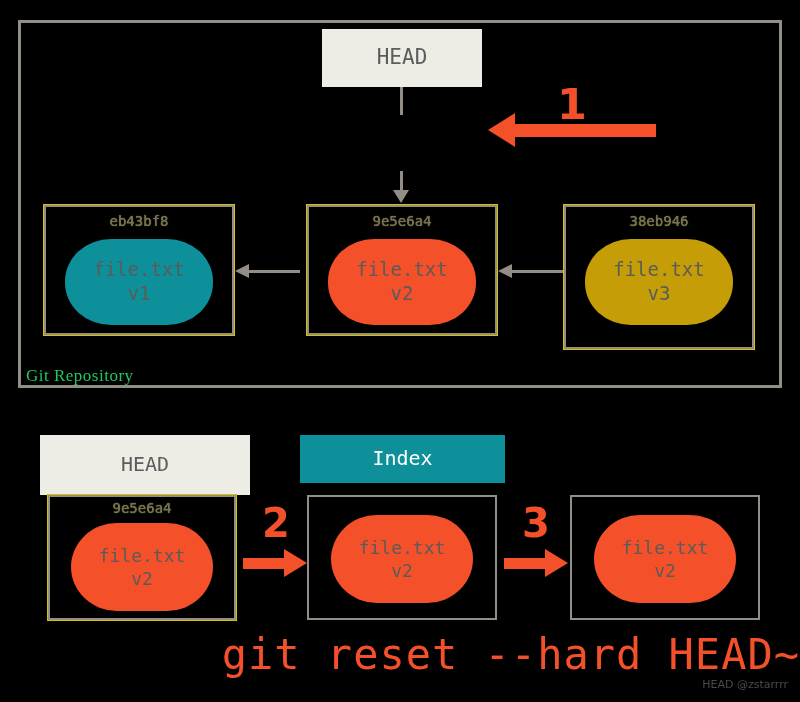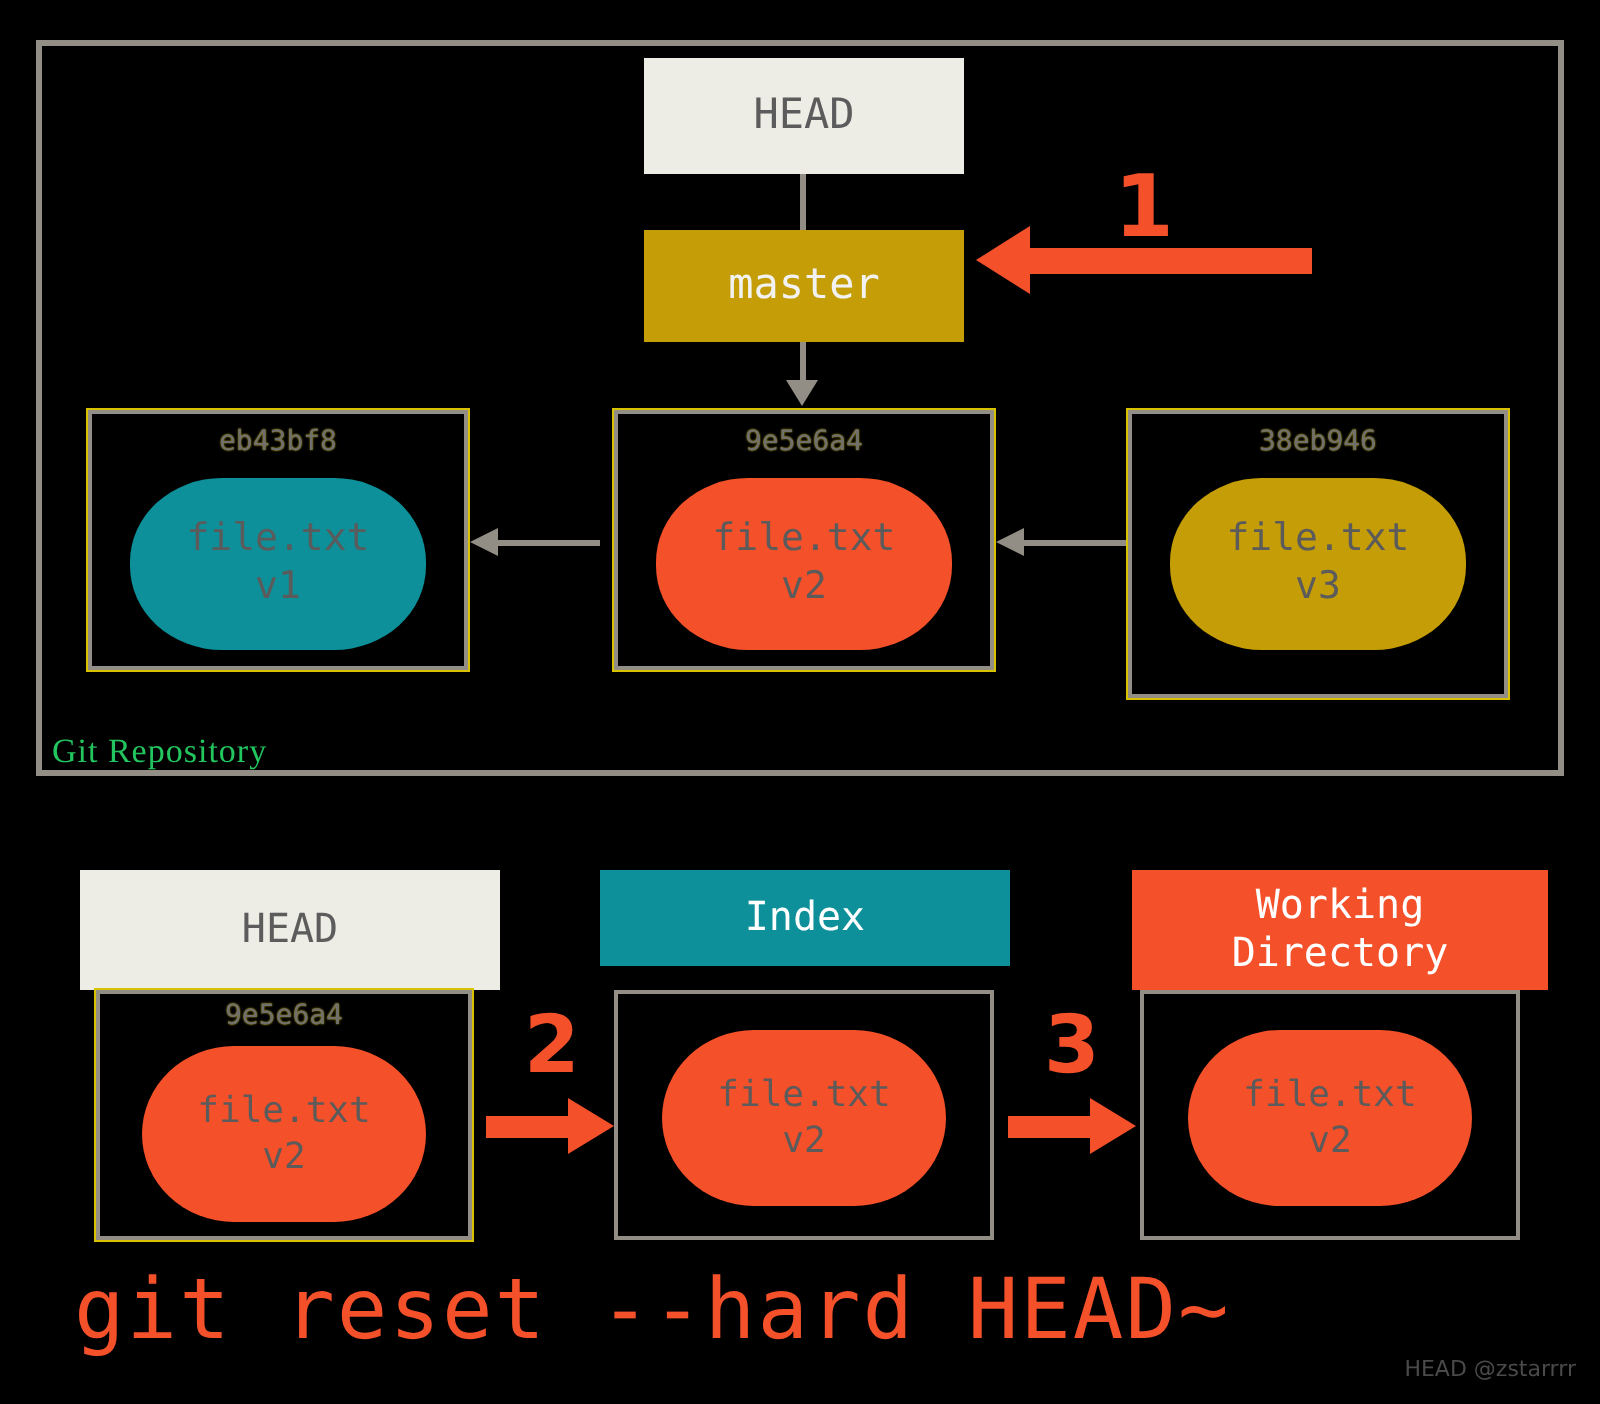--- a/index.html
+++ b/index.html
@@ -261,27 +261,26 @@
   }
   .rr-2 { left: 243px; top: 558px; width: 42px; }
   .rr-3 { left: 504px; top: 558px; width: 42px; }
 
   
   .command {
     position: absolute;
     left: 0;
     right: 0;
     top: 630px;
-    text-align: left;
+    text-align: right;
     font-family: "DejaVu Sans Mono", monospace;
     font-size: 42px;
     color: #f4502a;
     letter-spacing: 1px;
     white-space: nowrap;
-    margin-left: 37px;
   }
 
   .watermark {
     position: absolute;
     right: 12px;
     top: 678px;
     font-family: "DejaVu Sans", sans-serif;
     font-size: 11px;
     color: #4a4a4a;
   }
@@ -290,21 +289,20 @@
 <body>
 
 <div class="stage">
 
   <div class="repo-frame"></div>
   <div class="repo-label">Git Repository</div>
 
   <div class="ref-box head-top">HEAD</div>
   <div class="conn-vert conn-head-master"></div>
 
-  <div class="ref-box master-box">master</div>
   <div class="conn-vert conn-master-commit"></div>
   <div class="arrow-down-gray"></div>
 
   <div class="red-arrow-left ra-1"></div>
   <div class="num-label num-1">1</div>
 
   <div class="commit-cell cell-1">
     <div class="commit-hash">eb43bf8</div>
     <div class="blob blob-teal">
       <span>file.txt</span>
@@ -326,26 +324,20 @@
       <span>file.txt</span>
       <span>v3</span>
     </div>
   </div>
 
   <div class="arrow-left-gray al-1"></div>
   <div class="arrow-left-gray al-2"></div>
 
   <div class="area-header hdr-head">HEAD</div>
   <div class="area-header hdr-index">Index</div>
-  <div class="area-header hdr-wd">
-    <div>
-      <span>Working</span><br>
-      <span>Directory</span>
-    </div>
-  </div>
 
   <div class="area-cell tinted ac-head">
     <div class="area-hash">9e5e6a4</div>
     <div class="area-blob">
       <span>file.txt</span>
       <span>v2</span>
     </div>
   </div>
 
   <div class="area-cell ac-index">

